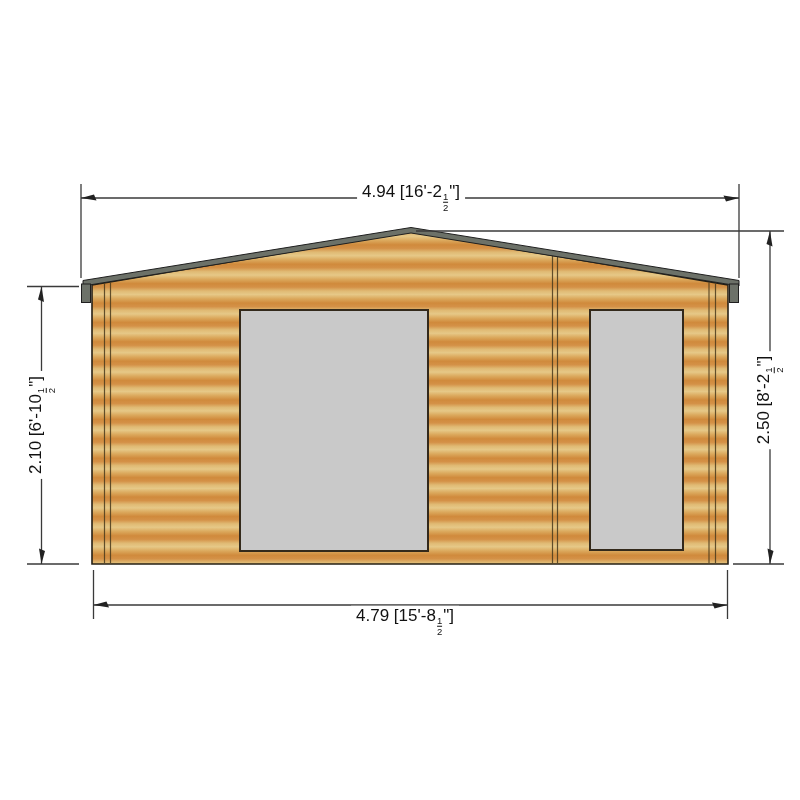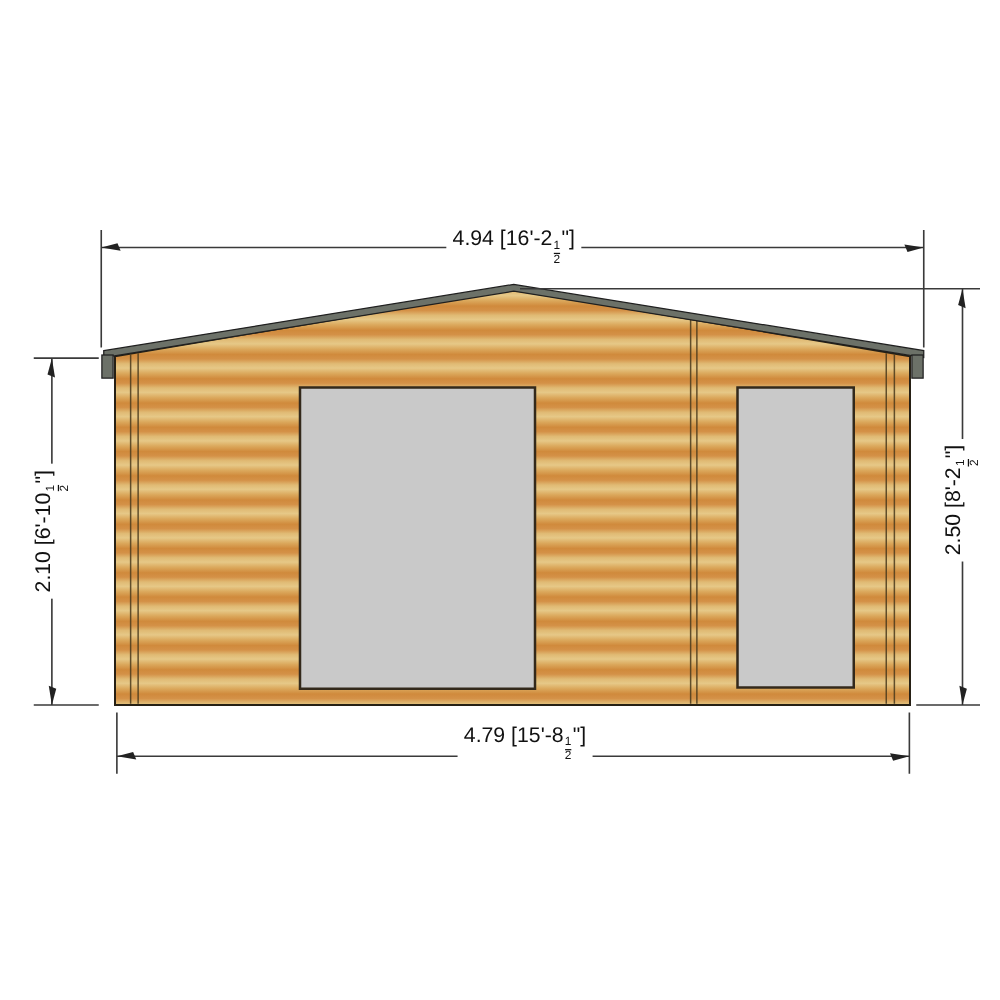--- a/index.html
+++ b/index.html
@@ -99,21 +99,21 @@
     </g>
   </svg>
 
   <div class="dim-label" style="left:411px;top:198px;">
     <span>4.94 [16'-2</span><span class="frac">
         <span class="num">1</span>
         <span class="den">2</span>
       </span><span>"]</span>
   </div>
 
-  <div class="dim-label" style="left:405px;top:595px;margin-left:15px;">
+  <div class="dim-label" style="left:405px;top:622px;">
     <span>4.79 [15'-8</span><span class="frac">
         <span class="num">1</span>
         <span class="den">2</span>
       </span><span>"]</span>
   </div>
 
   <div class="dim-label vert" style="left:41.5px;top:425px;">
     <span>2.10 [6'-10</span><span class="frac">
         <span class="num">1</span>
         <span class="den">2</span>

